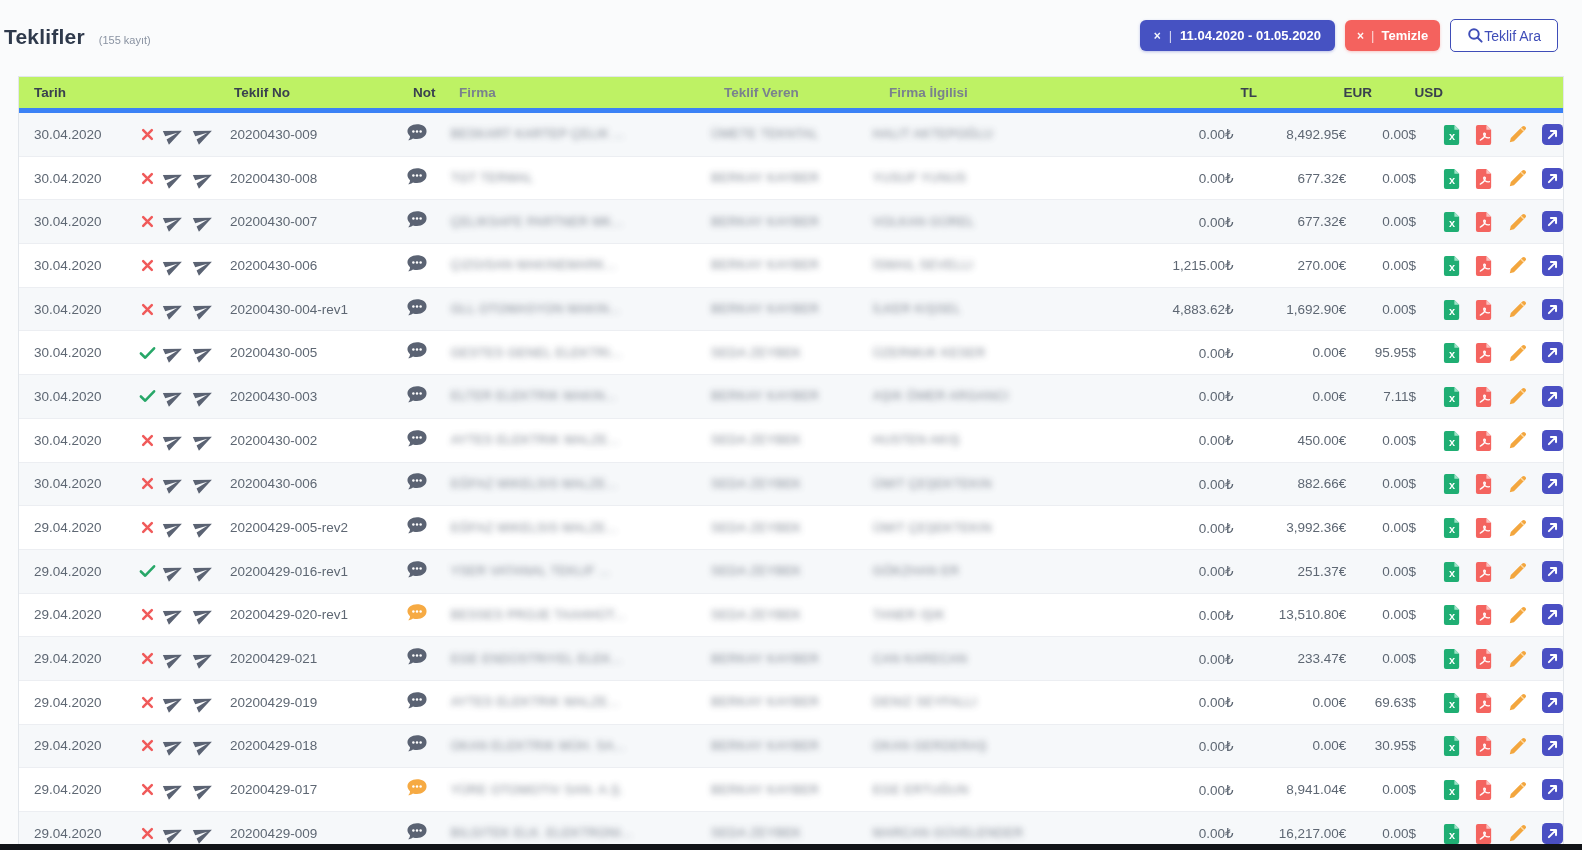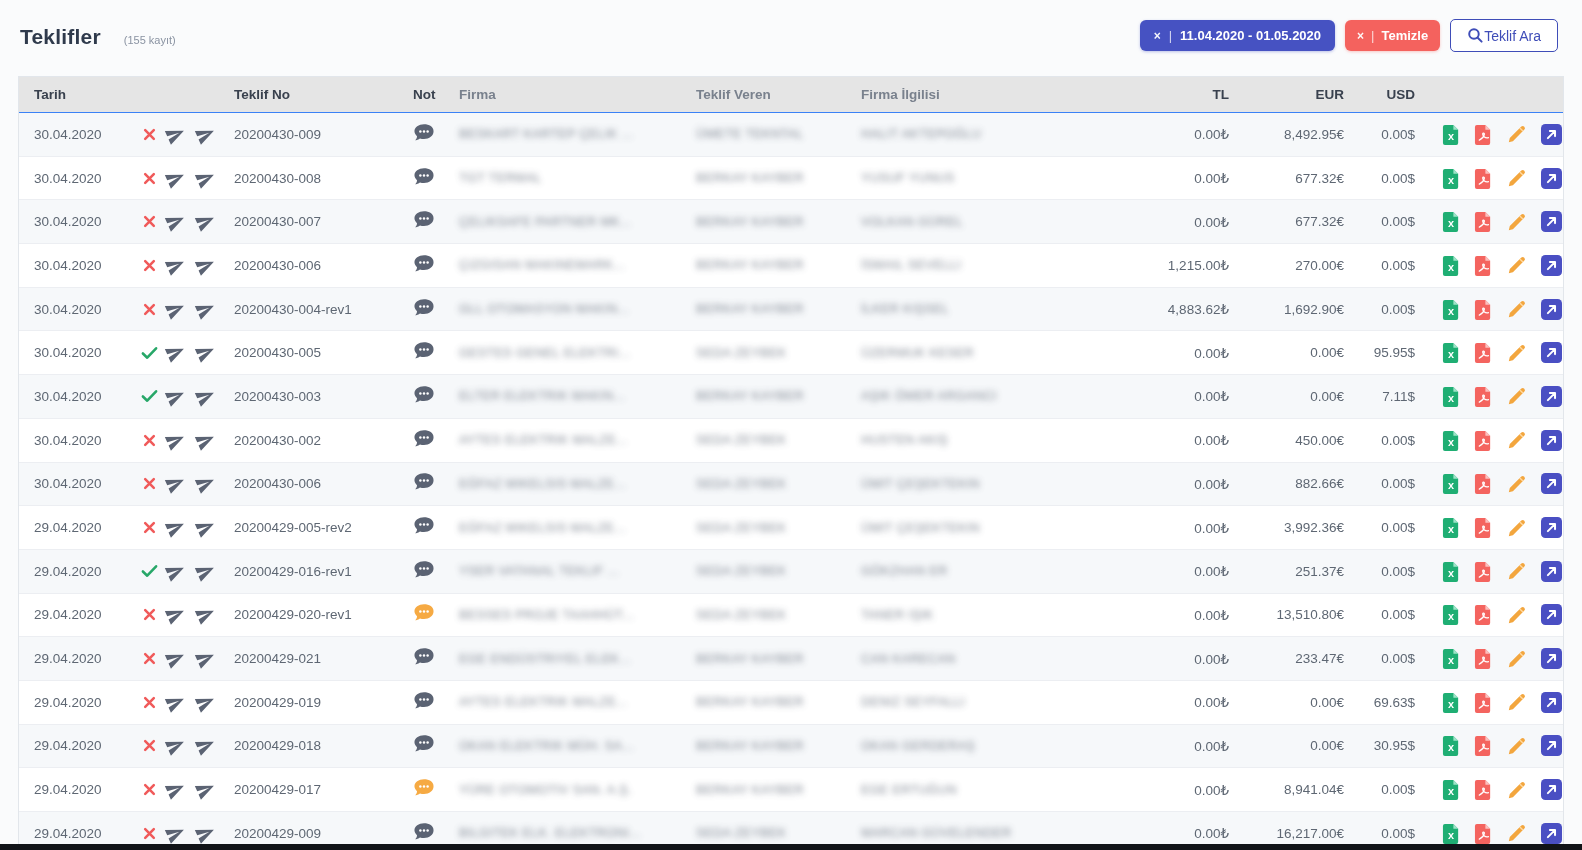--- a/index.html
+++ b/index.html
@@ -5,46 +5,46 @@
   * { margin:0; padding:0; box-sizing:border-box; }
   html,body { width:1582px; height:850px; overflow:hidden; }
   body {
     font-family:"Liberation Sans","DejaVu Sans",sans-serif;
     background:#fafbfc;
     position:relative;
     color:#5e6773;
   }
 
   
-  .page-header { position:absolute; top:22px; left:20px; display:flex; align-items:baseline; gap:23px; }
+  .page-header { position:absolute; top:22px; left:4px; display:flex; align-items:baseline; gap:14px; }
   .page-title { font-size:21px; font-weight:bold; color:#2f3a4c; letter-spacing:.2px; }
   .record-count { font-size:11px; color:#8a93a2;margin-top:12px; }
 
   .toolbar { position:absolute; top:19px; right:24px; display:flex; gap:10px; align-items:center; }
   .btn { display:flex; align-items:center; border-radius:6px; font-size:13px; cursor:pointer; border:none; }
   .btn-filter { background:#4652c2; color:#fff; font-weight:bold; height:31px; padding:0 14px; gap:8px; box-shadow:0 1px 3px rgba(70,82,194,.35); }
   .btn-filter .sep, .btn-clear .sep { opacity:.75; font-weight:normal; }
   .btn-filter .x, .btn-clear .x { font-size:12px; opacity:.95; }
   .btn-clear { background:#f4625e; color:#fff; font-weight:bold; height:31px; padding:0 12px; gap:7px; box-shadow:0 1px 3px rgba(244,98,94,.35); }
   .btn-search { background:#fff; color:#3f4db8; border:1px solid #3f4db8; height:33px; padding:0 16px; font-size:14px; border-radius:5px; }
   .btn-search svg { display:block; }
 
   
   .table { position:absolute; left:18px; top:76px; width:1546px; background:#fff; border:1px solid #e2e6eb; border-bottom:none; }
   .tr { display:flex; align-items:center; height:43.7px; border-bottom:1px solid #eceef2; font-size:13.5px; }
-  .tr.head { height:36px; background:#e5e5e5; border-bottom:1px solid #3b82f6; font-weight:bold; color:#39414e; font-size:13.5px; }
+  .tr.head { height:36px; background:#bef264; border-bottom:5px solid #3b82f6; font-weight:bold; color:#39414e; font-size:13.5px; }
   .tr.odd { background:#f6f8fa; }
   .tr.even { background:#fff; }
 
   .c-date   { width:122px; padding-left:15px; }
   .c-status { width:93px;  display:flex; align-items:center; gap:5px; }
   .c-no     { width:177px; }
   .c-not    { width:48px;  padding-left:2px; }
   .c-firma  { width:237px; white-space:nowrap; overflow:hidden; }
-  .c-tv     { width:165px; white-space:nowrap; overflow:hidden; }
+  .c-tv     { width:165px; white-space:nowrap; overflow:hidden;margin-left:28px; }
   .c-fi     { width:180px; white-space:nowrap; overflow:hidden; }
   .c-tl     { width:188px; text-align:right; }
   .c-eur    { width:115px; text-align:right; }
   .c-usd    { width:71px;  text-align:right; }
   .c-actions{ flex:1; display:flex; align-items:center; gap:13px; padding-left:27px; }
 
   .hdr-soft { color:#79818d; filter:blur(.5px); }
 
   .redacted { color:#6b7380; filter:blur(3.2px); opacity:.85; letter-spacing:.4px; font-size:12.5px; }
 

